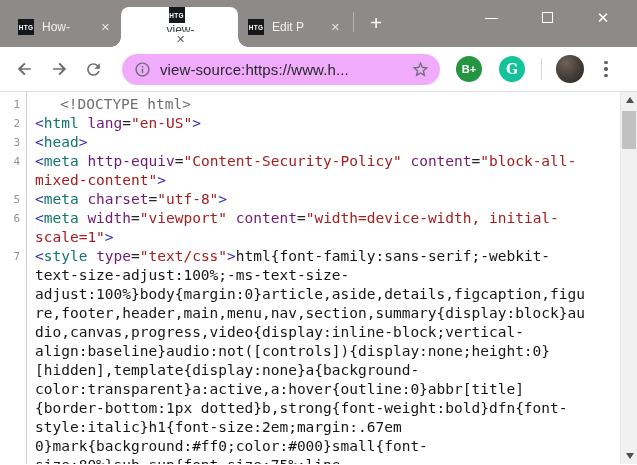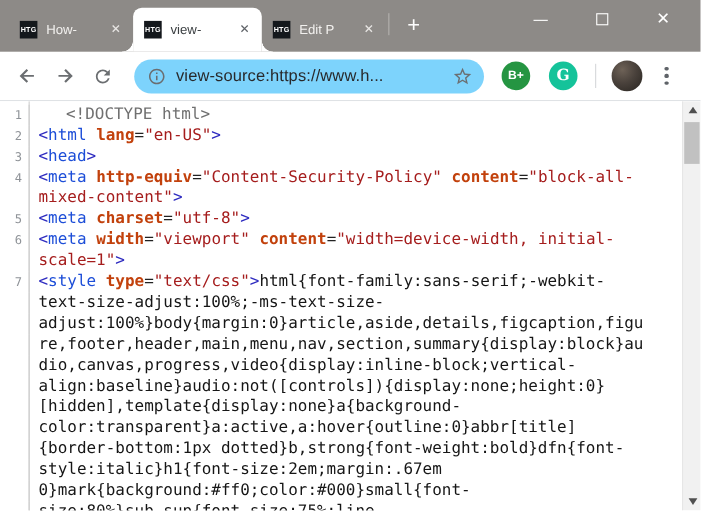--- a/index.html
+++ b/index.html
@@ -5,21 +5,21 @@
   * { margin:0; padding:0; box-sizing:border-box; }
   html,body { font-family:"Liberation Sans", sans-serif; }
   .window { position:relative; width:637px; height:465px; background:#fff; overflow:hidden; }
 
   
   .tabstrip { position:relative; width:100%; height:47px; background:#8d8a87; }
   .tabs { position:absolute; left:0; bottom:0; display:flex; align-items:center; padding-left:8px; }
   .tab { position:relative; display:flex; align-items:center; height:40px; padding:0 8px 0 10px; cursor:default; }
   .tab.inactive { width:113px; color:#f2f0ee; }
   .tab.inactive .tab-close { color:#e8e6e4; }
-  .tab.active { width:117px; background:#fff; border-radius:8px 8px 0 0; color:#3c4043; }
+  .tab.active { width:117px; background:#fff; border-radius:8px 8px 0 0; color:#3c4043;flex-direction:column; }
   .tab.active .tab-close { color:#5f6368; }
   .tab.active::before { content:""; position:absolute; left:-10px; bottom:0; width:10px; height:10px;
      background:radial-gradient(circle at 0 0, rgba(0,0,0,0) 9.5px, #fff 10px); }
   .tab.active::after { content:""; position:absolute; right:-10px; bottom:0; width:10px; height:10px;
      background:radial-gradient(circle at 100% 0, rgba(0,0,0,0) 9.5px, #fff 10px); }
   .favicon { flex:0 0 16px; width:16px; height:16px; background:#14181c; color:#fff;
      font-size:6.5px; font-weight:bold; display:flex; align-items:center; justify-content:center;
      letter-spacing:.2px; margin-right:8px; }
   .tab-title { flex:1; font-size:12px; white-space:nowrap; overflow:hidden; }
   .tab-close { font-size:11px; padding:2px 3px; line-height:1; }
@@ -32,21 +32,21 @@
   .win-btn { width:40px; height:34px; display:flex; align-items:center; justify-content:center; }
   .glyph-min { width:13px; height:0; border-top:1.6px solid #fff; margin-top:2px; }
   .glyph-max { width:11px; height:11px; border:1.6px solid #fff; }
   .glyph-close { color:#fff; font-size:15px; font-weight:300; line-height:1; }
 
   
   .toolbar { display:flex; align-items:center; height:45px; background:#fff; border-bottom:1px solid #dcdfe3; padding:0 8px; }
   .nav-btn { width:34px; height:34px; display:flex; align-items:center; justify-content:center; flex:0 0 auto; }
   .nav-btn svg { fill:#6b6e71; }
   .omnibox { flex:0 0 auto; display:flex; align-items:center; width:318px; height:31px; margin-left:12px;
-     background:#7dd3fc; border-radius:16px; padding:0 10px 0 12px; }
+     background:#f0abfc; border-radius:16px; padding:0 10px 0 12px; }
   .info-icon { flex:0 0 auto; margin-right:9px; display:flex; }
   .url-text { flex:1; font-size:15px; color:#28292b; white-space:nowrap; overflow:hidden; letter-spacing:.1px; }
   .star-icon { flex:0 0 auto; display:flex; margin-left:6px; }
   .ext-area { display:flex; align-items:center; margin-left:16px; gap:17px; }
   .ext-badge { width:26px; height:26px; border-radius:50%; color:#fff; display:flex; align-items:center; justify-content:center; font-weight:bold; }
   .ext-b { background:#259542; font-size:11px; }
   .ext-g { background:#15c39a; font-size:14px; font-family:"DejaVu Serif", serif; }
   .tb-sep { width:1px; height:22px; background:#d5d7da; margin-left:16px; }
   .avatar { width:28px; height:28px; border-radius:50%; margin-left:14px;
      background:radial-gradient(circle at 35% 30%, #6e6257 0%, #4a423c 45%, #27231f 100%); }
@@ -56,22 +56,22 @@
   
   .content { position:relative; width:100%; height:372px; background:#fff; overflow:hidden; }
   .rows { position:absolute; top:3px; left:0; right:17px; bottom:-20px; overflow:hidden; }
   .srow { display:flex; height:19px; font-family:"DejaVu Sans Mono", monospace; }
   .ln { flex:0 0 27px; text-align:right; padding-right:6px; border-right:1px solid #cfcfcf;
         font-size:11px; line-height:19px; color:#8f9398; }
   .code { white-space:pre; font-size:14.5px; line-height:19px; margin-left:8px; }
   .gutter-extend { position:absolute; left:0; top:0; bottom:0; width:27px; border-right:1px solid #cfcfcf; }
   .sg-d { color:#707070;margin-left:25px; }
   .sg-b { color:#2f2cc0; }
-  .sg-t { color:#1d4ed8; }
-  .sg-a { color:#c2410c;font-weight:bold; }
+  .sg-t { color:#0f766e; }
+  .sg-a { color:#701a75; }
   .sg-e { color:#222; }
   .sg-v { color:#a51d1d; }
   .sg-c { color:#161616; }
 
   
   .scrollbar { position:absolute; top:0; right:0; width:17px; height:372px; background:#f1f1f1; border-left:1px solid #e6e6e6; }
   .sb-arrow { position:absolute; left:0; width:17px; height:16px; display:flex; align-items:center; justify-content:center; }
   .sb-up { top:0; } .sb-down { bottom:0; }
   .tri-up { width:0; height:0; border-left:4.5px solid transparent; border-right:4.5px solid transparent; border-bottom:6px solid #505050; }
   .tri-down { width:0; height:0; border-left:4.5px solid transparent; border-right:4.5px solid transparent; border-top:6px solid #505050; }

